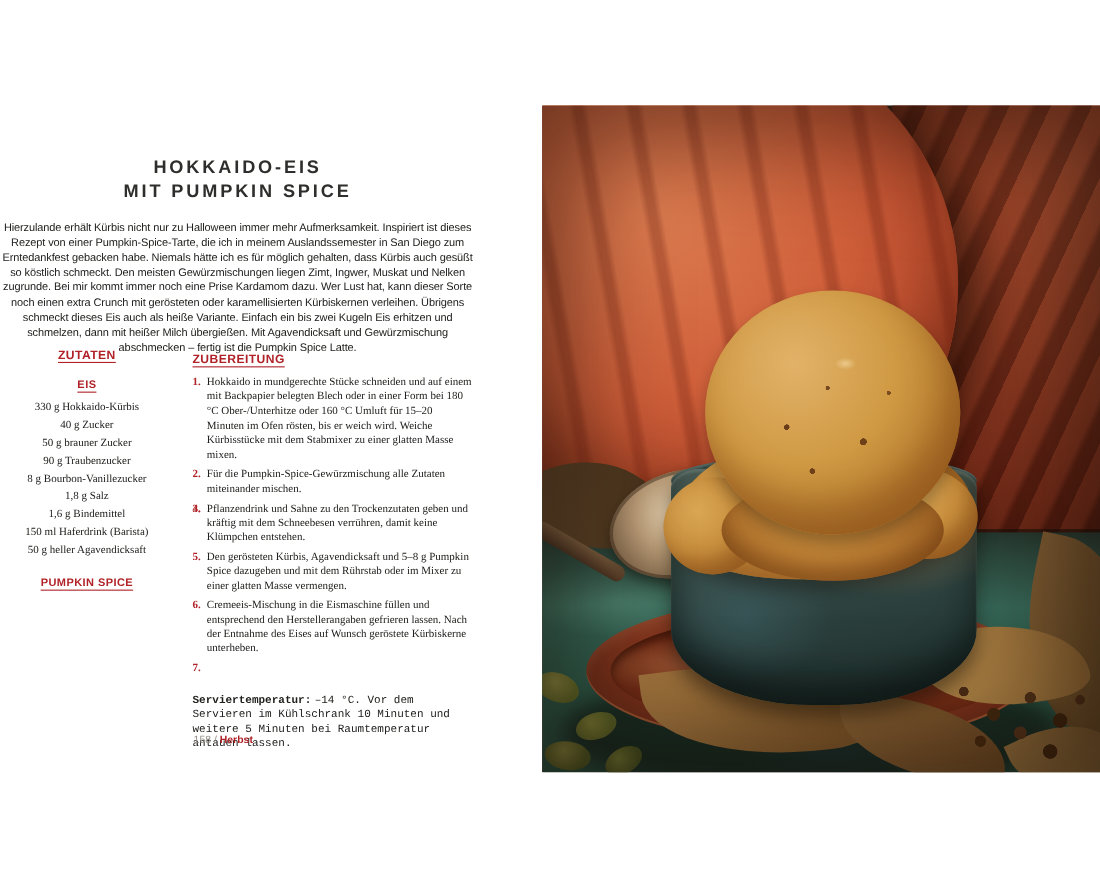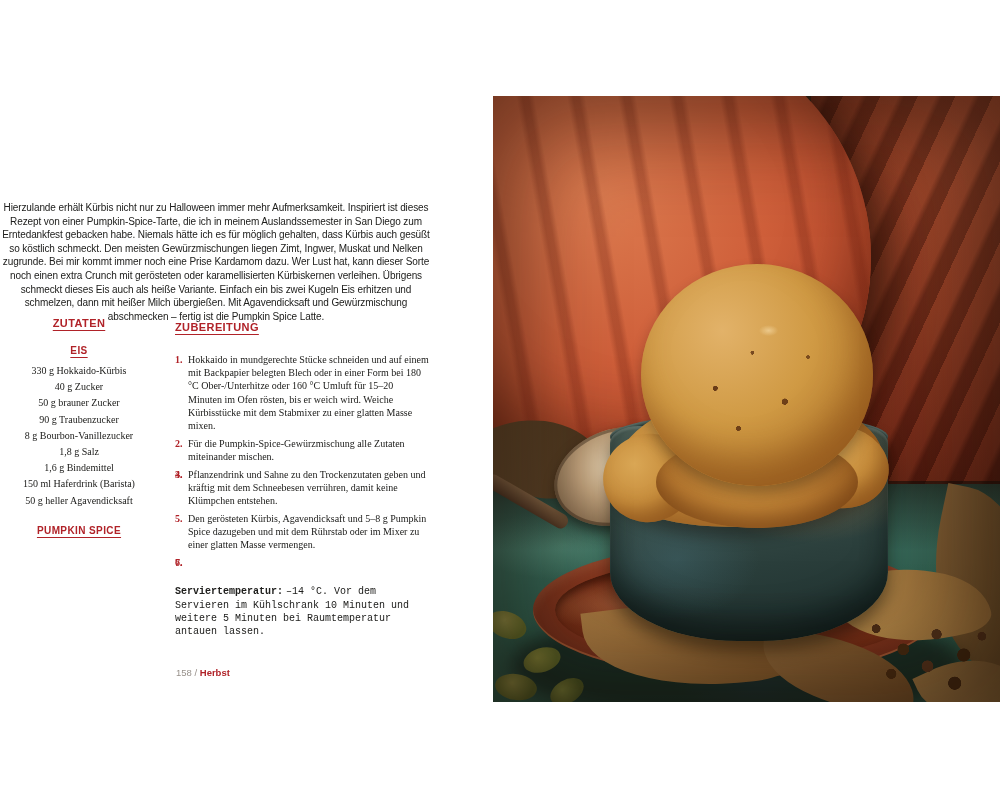--- a/index.html
+++ b/index.html
@@ -18,21 +18,21 @@
   .red-h{font-family:"Liberation Sans",sans-serif;font-weight:bold;font-size:11px;
     letter-spacing:.4px;color:var(--accent_red);text-decoration:underline;
     text-decoration-thickness:1.4px;text-underline-offset:2.5px;margin:0;}
 
   .ing-col{position:absolute;top:317px;left:5px;width:148px;text-align:center;}
   .ing-col .red-h{display:block;margin-bottom:9px;}
   .ing-col h3.red-h{margin-top:16px;margin-bottom:7px;font-size:10px;}
   .ing-col ul{list-style:none;margin:0;padding:0;font-size:10px;line-height:16.2px;}
 
   .prep-col{position:absolute;top:317px;left:175px;width:254px;text-align:left;}
-  .prep-col .red-h{display:inline-block;margin-bottom:20px;}
+  .prep-col .red-h{display:inline-block;margin-bottom:8px;}
   .prep-col ol{list-style:none;margin:0;padding:0;font-size:10px;line-height:13.2px;}
   .prep-col ol li{position:relative;padding-left:13px;margin-bottom:4.5px;}
   .step-num{position:absolute;left:0;top:0;color:var(--accent_red);font-weight:bold;}
   .serving{margin-top:34px;font-size:10px;line-height:13.2px;font-family:Liberation Mono, monospace;}
   .serving b{margin-right:3px;}
 
   .footer{position:absolute;top:667px;left:176px;font-family:"Liberation Sans",sans-serif;
     font-size:9.5px;color:var(--footer_gray);}
   .footer .chapter{color:var(--accent_red);font-weight:bold;}
 
@@ -132,20 +132,24 @@
       radial-gradient(9px circle at 70% 80%,#40250e 0 70%,transparent 76%),
       radial-gradient(6px circle at 88% 30%,#4a2b15 0 70%,transparent 76%);}
   .ph-vignette{inset:0;box-shadow:inset 0 0 95px 28px rgba(22,11,6,.5);}
 </style>
 </head>
 <body>
 
 <div class="spread">
 
   <div class="left-page">
+    <h1 class="title">
+      <span>HOKKAIDO-EIS</span><br>
+      <span>MIT PUMPKIN SPICE</span>
+    </h1>
 
     <p class="intro">Hierzulande erhält Kürbis nicht nur zu Halloween immer mehr Aufmerksamkeit. Inspiriert ist dieses Rezept von einer Pumpkin-Spice-Tarte, die ich in meinem Auslandssemester in San Diego zum Erntedankfest gebacken habe. Niemals hätte ich es für möglich gehalten, dass Kürbis auch gesüßt so köstlich schmeckt. Den meisten Gewürzmischungen liegen Zimt, Ingwer, Muskat und Nelken zugrunde. Bei mir kommt immer noch eine Prise Kardamom dazu. Wer Lust hat, kann dieser Sorte noch einen extra Crunch mit gerösteten oder karamellisierten Kürbiskernen verleihen. Übrigens schmeckt dieses Eis auch als heiße Variante. Einfach ein bis zwei Kugeln Eis erhitzen und schmelzen, dann mit heißer Milch übergießen. Mit Agavendicksaft und Gewürzmischung abschmecken – fertig ist die Pumpkin Spice Latte.</p>
 
     <div class="ing-col">
       <h2 class="red-h">ZUTATEN</h2>
       <h3 class="red-h">EIS</h3>
       <ul>
 
           <li>330 g Hokkaido-Kürbis</li>
 
@@ -192,20 +196,21 @@
             <span class="step-text">Pflanzendrink und Sahne zu den Trockenzutaten geben und kräftig mit dem Schneebesen verrühren, damit keine Klümpchen entstehen.</span>
           </li>
 
           <li>
             <span class="step-num">5.</span>
             <span class="step-text">Den gerösteten Kürbis, Agavendicksaft und 5–8 g Pumpkin Spice dazugeben und mit dem Rührstab oder im Mixer zu einer glatten Masse vermengen.</span>
           </li>
 
           <li>
             <span class="step-num">6.</span>
+            <span class="step-text">Cremeeis-Mischung in die Eismaschine füllen und entsprechend den Herstellerangaben gefrieren lassen. Nach der Entnahme des Eises auf Wunsch geröstete Kürbiskerne unterheben.</span>
           </li>
 
           <li>
             <span class="step-num">7.</span>
           </li>
         </ol>
       <p class="serving">
         <b>Serviertemperatur:</b><span>–14 °C. Vor dem Servieren im Kühlschrank 10 Minuten und weitere 5 Minuten bei Raumtemperatur antauen lassen.</span>
       </p>
     </div>

